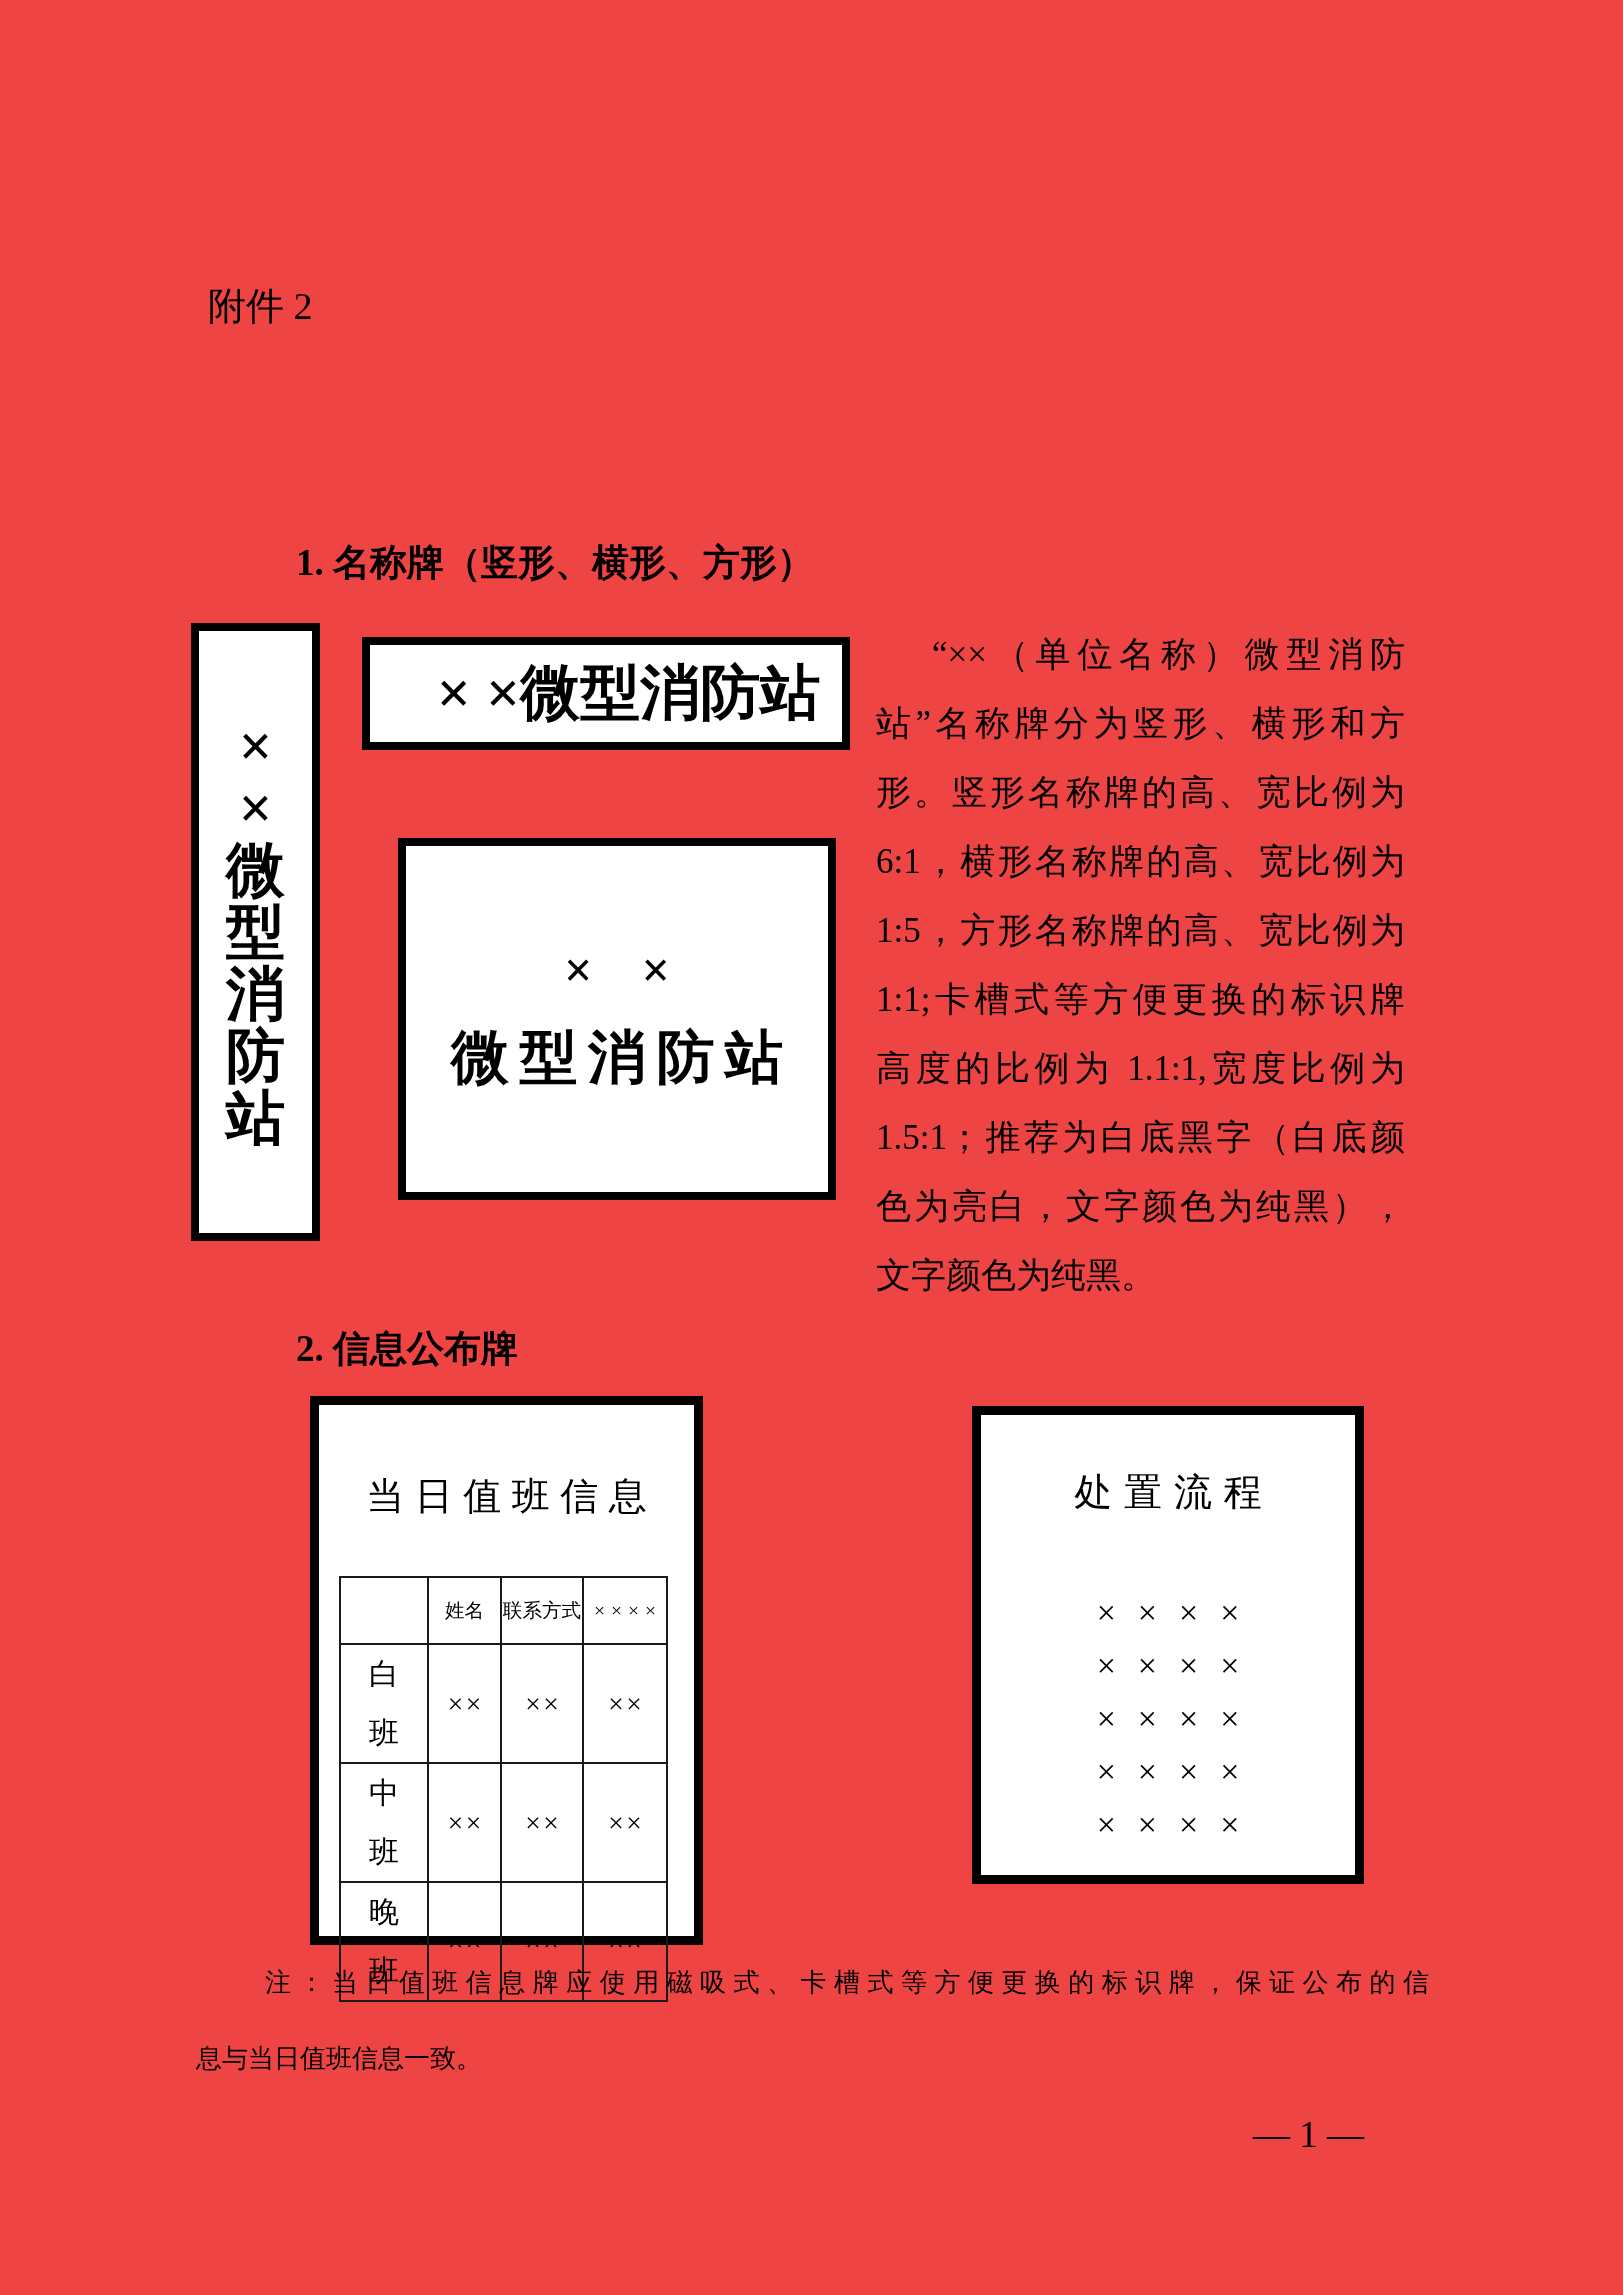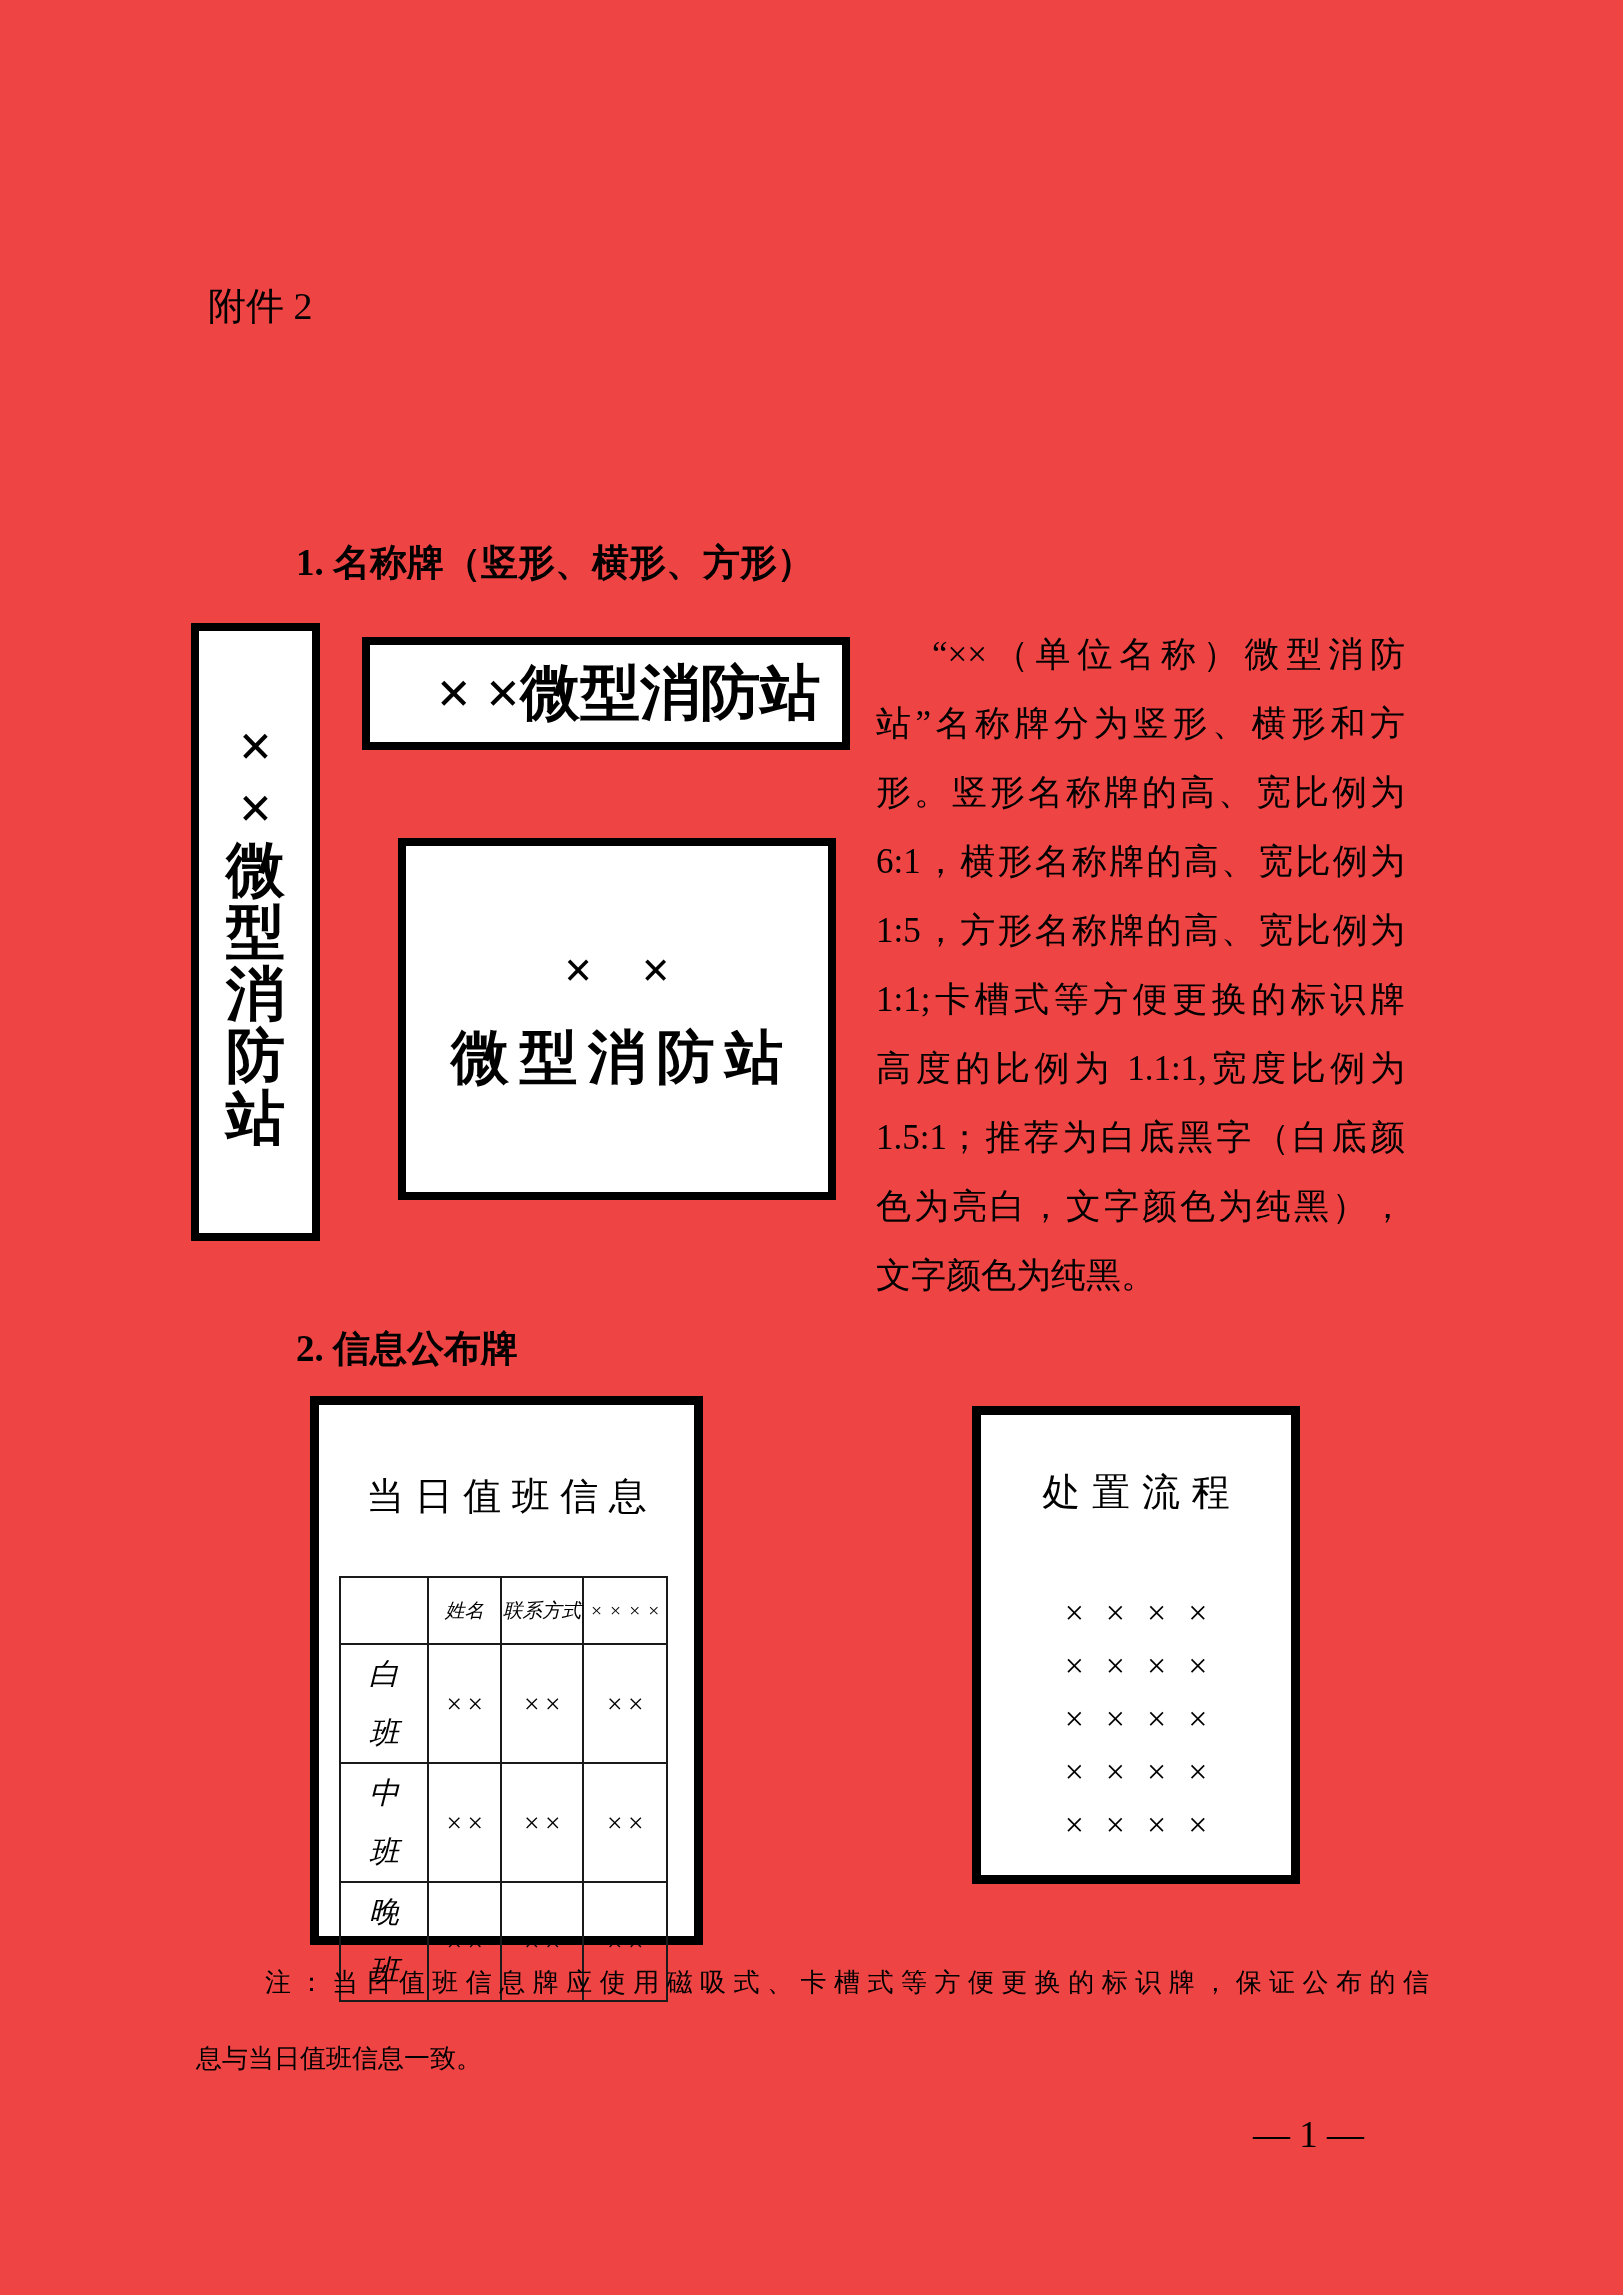--- a/index.html
+++ b/index.html
@@ -35,30 +35,30 @@
   
   .desc{left:876px;top:620px;width:529px;}
   .desc .dline{height:69px;line-height:69px;font-size:35px;
     text-align:justify;text-align-last:justify;white-space:nowrap;}
   .desc .dline.first{padding-left:56px;}
   .desc .dline.last{text-align-last:left;}
 
   
   .board{border:9.2px solid #000;background:#fff;box-sizing:border-box;}
   .board-duty{left:310px;top:1396px;width:393px;height:549px;}
-  .board-proc{left:972px;top:1406px;width:328px;height:478px;}
+  .board-proc{left:972px;top:1406px;width:392px;height:478px;}
   .board-title{position:absolute;left:0;width:100%;text-align:center;
     font-size:38px;line-height:46px;font-weight:normal;}
   .board-duty .board-title{top:68px;letter-spacing:10.5px;margin-left:5.2px;}
   .board-proc .board-title{top:54px;letter-spacing:11.8px;margin-left:5.9px;}
 
   
   table.duty{position:absolute;left:20px;top:171px;border-collapse:collapse;
     table-layout:fixed;border:2.6px solid #1a1a1a;}
-  table.duty td{border:2px solid #1a1a1a;text-align:center;vertical-align:middle;padding:0;font-style:italic;}
+  table.duty td{border:2px solid #1a1a1a;text-align:center;vertical-align:middle;padding:0;}
   table.duty tr.hdr td{height:65px;font-size:19.6px;}
   table.duty tr.data td{height:95px;font-size:27.5px;}
   .xxxx-hdr{letter-spacing:5.9px;margin-right:-5.9px;display:inline-block;}
   .stack{display:inline-block;width:1.15em;word-break:break-all;
     line-height:1.95;font-size:30px;text-align:center;}
   .cellx{letter-spacing:2.6px;margin-right:-2.6px;}
 
   
   .proc-rows{position:absolute;left:0;top:171px;width:100%;}
   .proc-row{height:53px;line-height:53px;text-align:center;font-size:34px;

